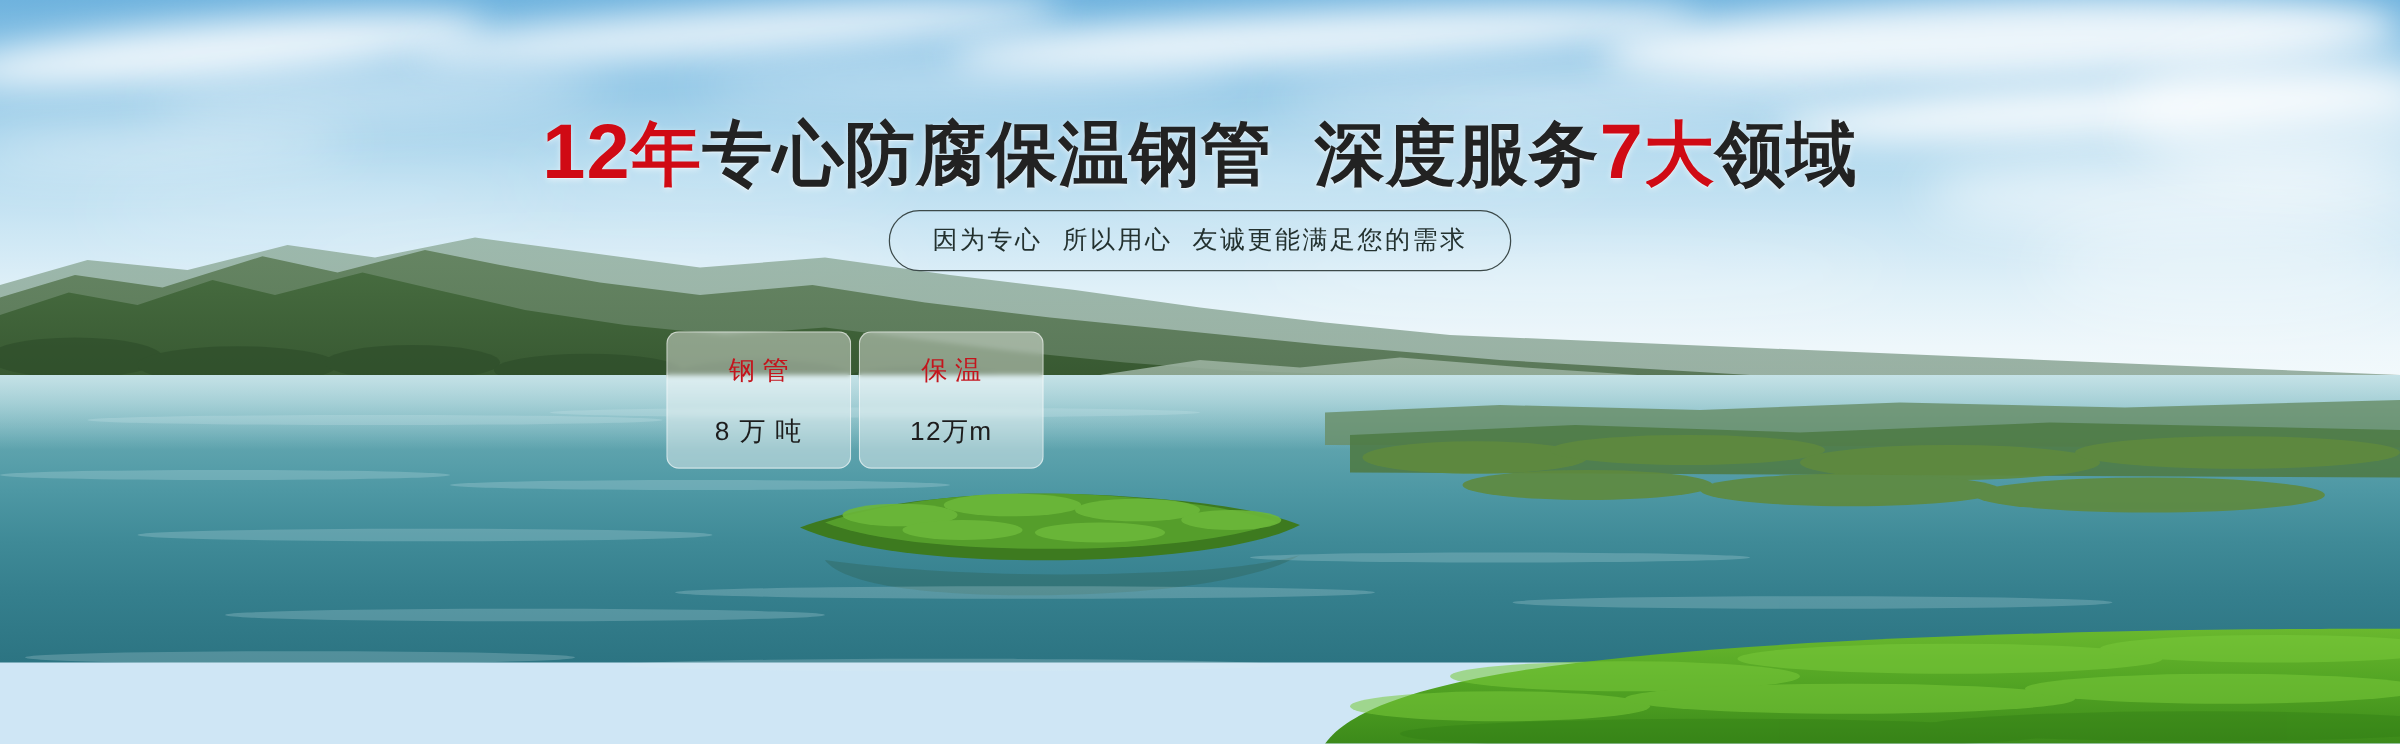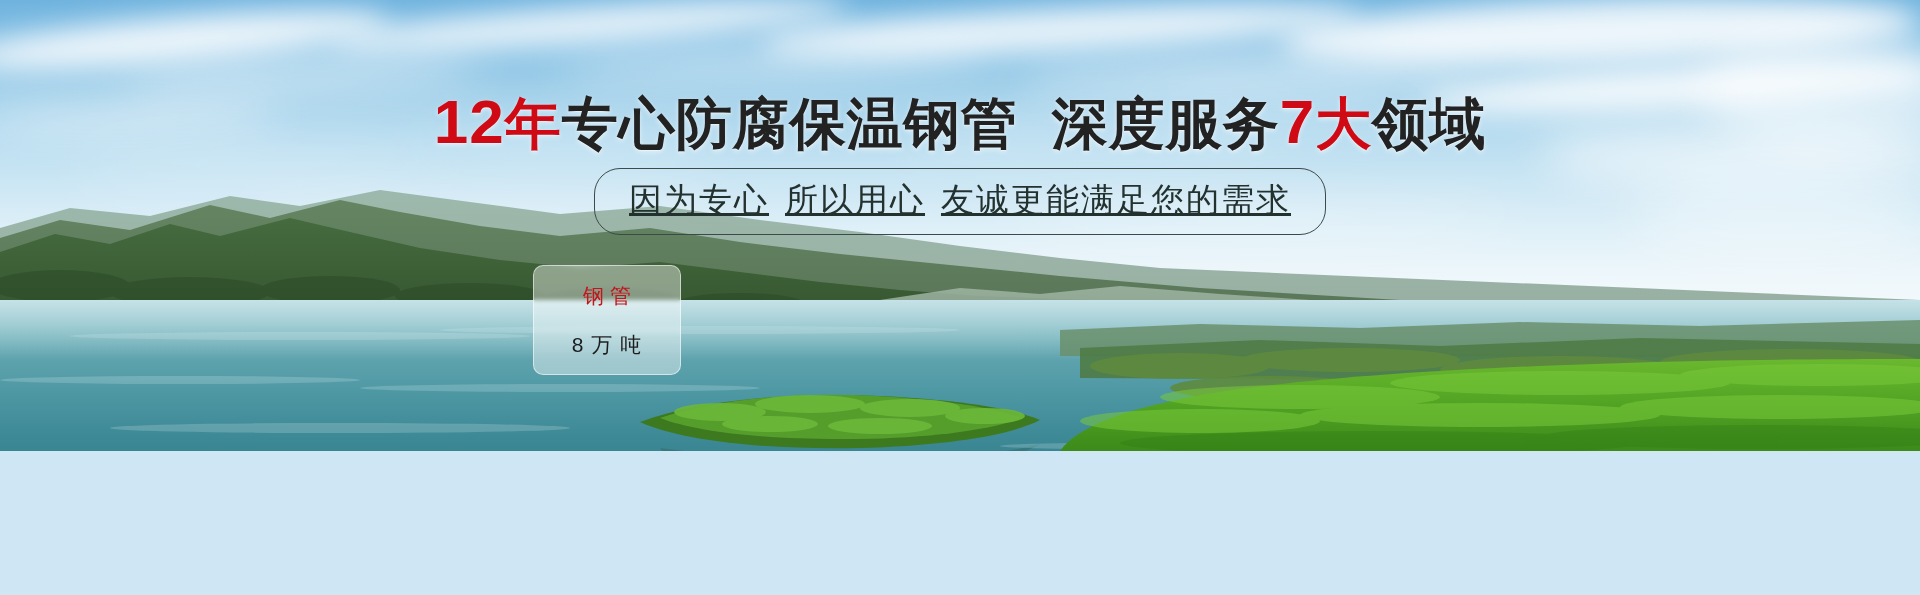--- a/index.html
+++ b/index.html
@@ -3,21 +3,21 @@
 <meta charset="utf-8">
 <title>Banner</title>
 <style>
   * { margin:0; padding:0; box-sizing:border-box; }
   html, body {
     width:1920px; height:595px; overflow:hidden;
     font-family:"Liberation Sans","DejaVu Sans",sans-serif;
     background:#cfe6f5;
   }
   .banner {
-    position:relative; width:1920px; height:451px; overflow:hidden;
+    position:relative; width:1920px; height:595px; overflow:hidden;
   }
 
   
   .sky {
     position:absolute; left:0; top:0; width:1920px; height:330px;
     background:
       linear-gradient(to bottom,
         #6fb3de 0%,
         #85c0e4 12%,
         #9ecee9 26%,
@@ -95,25 +95,24 @@
   .headline .gap { display:inline-block; width:34px; }
 
   .subtitle-wrap {
     position:absolute; left:0; top:168px; width:1920px; text-align:center;
   }
   .subtitle {
     display:inline-block;
     padding:9px 34px 11px 34px;
     border:1.5px solid #3c4a4a;
     border-radius:26px;
-    font-size:33px; color:#23312f; letter-spacing:2px;
+    font-size:20px; color:#23312f; letter-spacing:2px;
     font-family:"Liberation Sans","DejaVu Sans",sans-serif;
     background:transparent;
     white-space:nowrap;
-    text-decoration:underline;
   }
   .subtitle .sp { display:inline-block; width:16px; }
 
   
   .cards {
     position:absolute; left:533px; top:265px;
     display:flex; gap:6px;
   }
   .card {
     width:148px; height:110px;
@@ -293,16 +292,22 @@
   <div class="cards">
 
     <div class="card">
       <div class="label">钢管</div>
       <div class="value">
         <span>8 万 吨</span>
       </div>
     </div>
 
 
+    <div class="card">
+      <div class="label">保温</div>
+      <div class="value">
+        <span>12万m</span>
+      </div>
+    </div>
 
   </div>
 
 </div>
 
 </body></html>

